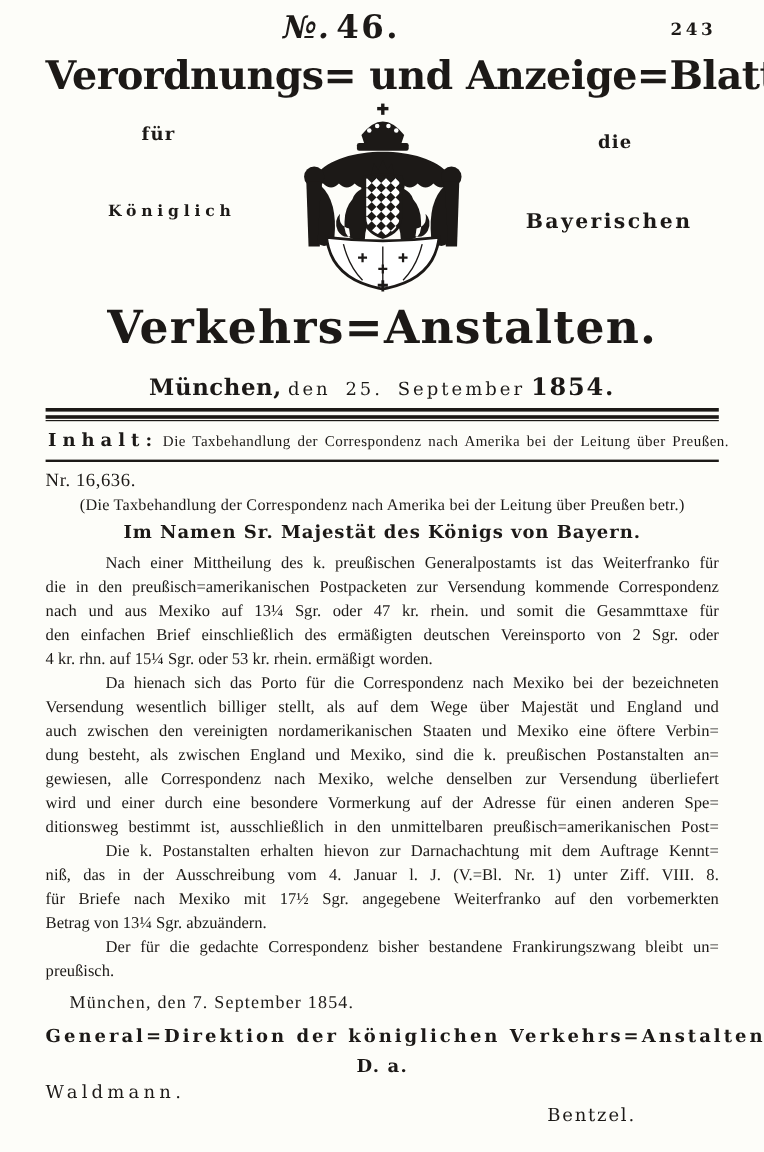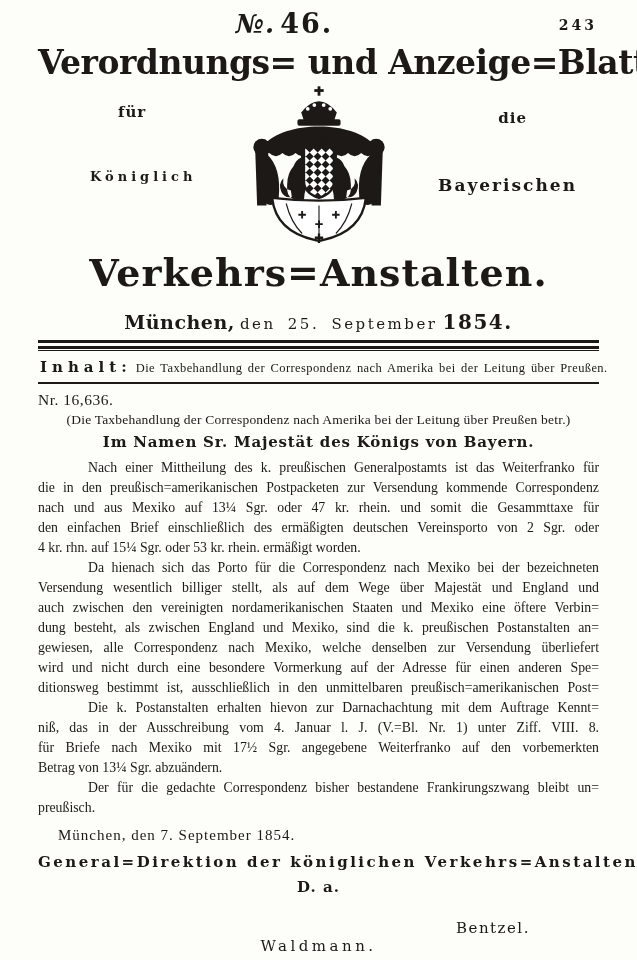--- a/index.html
+++ b/index.html
@@ -61,22 +61,22 @@
   .ln{font-size:13.8px;line-height:20px;text-align:justify;text-align-last:justify;}
   .ln.first{text-indent:50px;}
   .ln.lastline{text-align-last:left;}
 
   .closing-date{margin-top:6px;padding-left:20px;font-size:15px;letter-spacing:1px;line-height:22px;}
   .issuer{margin-top:7px;text-align:center;font-family:"DejaVu Serif",serif;font-weight:bold;
     font-size:15px;letter-spacing:2.5px;white-space:nowrap;}
   .abbrev{margin-top:7px;text-align:center;font-weight:bold;font-size:15px;letter-spacing:1px;
     font-family:"DejaVu Serif",serif;}
   .signatures{position:relative;height:52px;margin-top:3px;}
-  .sig1{position:absolute;left:0;right:0;top:1px;text-align:center;font-size:15px;letter-spacing:3.5px;
-    font-family:"DejaVu Serif",serif;margin-top:37px;}
+  .sig1{position:absolute;left:0;right:0;top:1px;font-size:15px;letter-spacing:3.5px;
+    font-family:"DejaVu Serif",serif;}
   .sig2{position:absolute;left:418px;top:20px;font-size:15px;letter-spacing:1.5px;
     font-family:"DejaVu Serif",serif;}
 </style>
 </head>
 <body>
 
 <div class="page">
 
   <div class="issue-row">
     <span class="issue-no">
@@ -184,21 +184,21 @@
       <div class="ln">den einfachen Brief einschließlich des ermäßigten deutschen Vereinsporto von 2 Sgr. oder</div>
       <div class="ln lastline">4 kr. rhn. auf 15¼ Sgr. oder 53 kr. rhein. ermäßigt worden.</div>
     </div>
 
     <div class="para">
       <div class="ln first">Da hienach sich das Porto für die Correspondenz nach Mexiko bei der bezeichneten</div>
       <div class="ln">Versendung wesentlich billiger stellt, als auf dem Wege über Majestät und England und</div>
       <div class="ln">auch zwischen den vereinigten nordamerikanischen Staaten und Mexiko eine öftere Verbin=</div>
       <div class="ln">dung besteht, als zwischen England und Mexiko, sind die k. preußischen Postanstalten an=</div>
       <div class="ln">gewiesen, alle Correspondenz nach Mexiko, welche denselben zur Versendung überliefert</div>
-      <div class="ln">wird und nicht durch eine besondere Vormerkung auf der Adresse für einen anderen Spe=</div>
+      <div class="ln">wird und einer durch eine besondere Vormerkung auf der Adresse für einen anderen Spe=</div>
       <div class="ln">ditionsweg bestimmt ist, ausschließlich in den unmittelbaren preußisch=amerikanischen Post=</div>
     </div>
 
     <div class="para">
       <div class="ln first">Die k. Postanstalten erhalten hievon zur Darnachachtung mit dem Auftrage Kennt=</div>
       <div class="ln">niß, das in der Ausschreibung vom 4. Januar l. J. (V.=Bl. Nr. 1) unter Ziff. VIII. 8.</div>
       <div class="ln">für Briefe nach Mexiko mit 17½ Sgr. angegebene Weiterfranko auf den vorbemerkten</div>
       <div class="ln lastline">Betrag von 13¼ Sgr. abzuändern.</div>
     </div>
 

